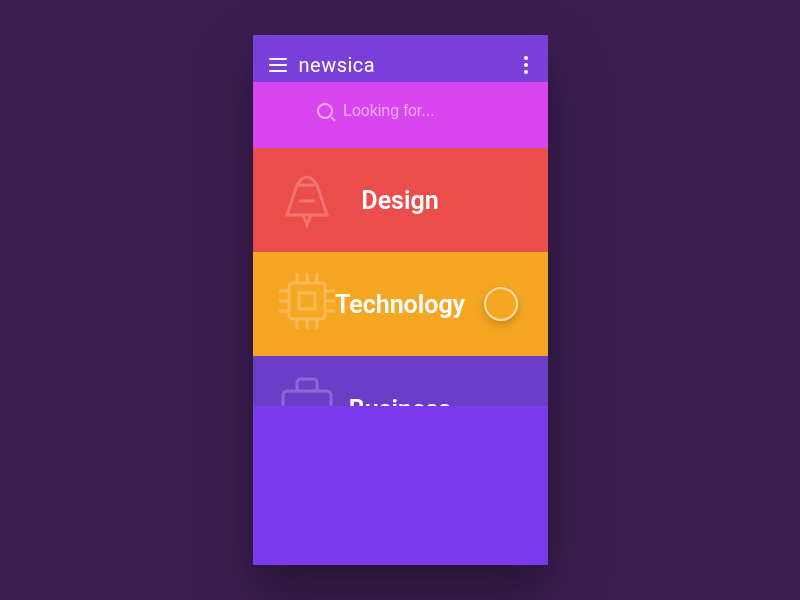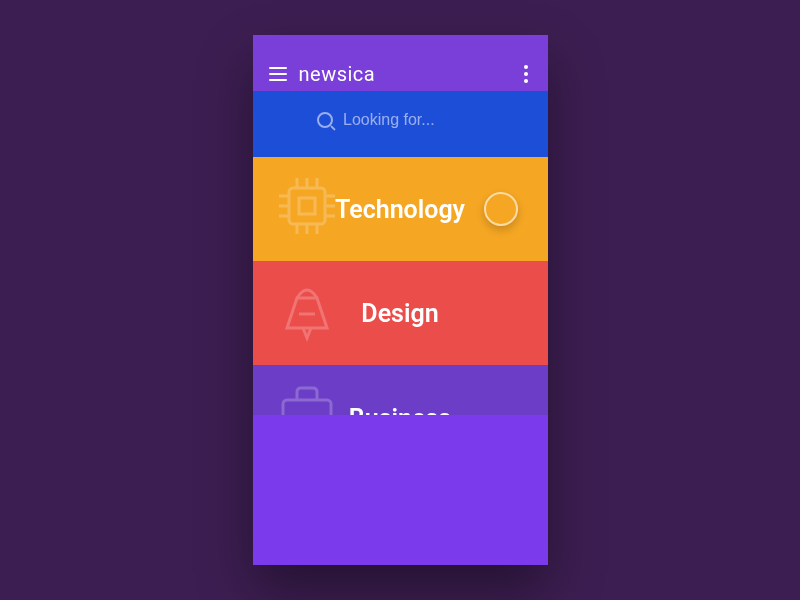--- a/index.html
+++ b/index.html
@@ -19,21 +19,21 @@
     .phone {
       width: 295px;
       height: 530px;
       background: #7c3aed;
       box-shadow: 0 25px 50px rgba(0,0,0,0.4);
       overflow: hidden;
       position: relative;
     }
     .header {
       background: #7a3fd9;
-      padding: 26px 16px 4px 16px;
+      padding: 17px 16px 4px 16px;
       display: flex;
       align-items: center;
       justify-content: space-between;
     }
     .header-left {
       display: flex;
       align-items: center;
       gap: 12px;
     }
     .hamburger {
@@ -62,21 +62,21 @@
       gap: 3px;
       padding: 4px;
     }
     .dots span {
       width: 4px;
       height: 4px;
       background: #fff;
       border-radius: 50%;
     }
     .search-bar {
-      background: #1d4ed8;
+      background: #d946ef;
       padding: 20px 16px 28px 16px;
       display: flex;
       align-items: center;
       justify-content: center;
       gap: 10px;
     }
     .search-icon {
       width: 16px;
       height: 16px;
       border: 2px solid rgba(255,255,255,0.55);
@@ -163,20 +163,32 @@
         <span></span>
     </div>
   </div>
 
   <div class="search-bar">
     <div class="search-icon"></div>
     <input class="search-input" type="text" placeholder="Looking for..." style="">
   </div>
 
   <div class="categories">
+    <div class="category cat-design">
+      <div class="bg-icon">
+        <svg width="80" height="80" viewBox="0 0 80 80" fill="none" stroke="#fff" stroke-width="3">
+          <path d="M20 58 L30 28 L50 28 L60 58 Z"></path>
+          <path d="M30 28 Q40 12 50 28"></path>
+          <line x1="32" y1="44" x2="48" y2="44"></line>
+          <path d="M36 58 L40 68 L44 58"></path>
+        </svg>
+      </div>
+      <span class="label">Design</span>
+    </div>
+
     <div class="category cat-technology">
       <div class="bg-icon">
         <svg width="80" height="80" viewBox="0 0 80 80" fill="none" stroke="#fff" stroke-width="3">
           <rect x="22" y="22" width="36" height="36" rx="4"></rect>
           <rect x="32" y="32" width="16" height="16"></rect>
           <line x1="30" y1="22" x2="30" y2="12"></line>
             <line x1="40" y1="22" x2="40" y2="12"></line>
             <line x1="50" y1="22" x2="50" y2="12"></line>
           <line x1="30" y1="58" x2="30" y2="68"></line>
             <line x1="40" y1="58" x2="40" y2="68"></line>
@@ -186,32 +198,20 @@
             <line x1="22" y1="50" x2="12" y2="50"></line>
           <line x1="58" y1="30" x2="68" y2="30"></line>
             <line x1="58" y1="40" x2="68" y2="40"></line>
             <line x1="58" y1="50" x2="68" y2="50"></line>
         </svg>
       </div>
       <span class="label">Technology</span>
       <div class="radio-circle"></div>
     </div>
 
-    <div class="category cat-design">
-      <div class="bg-icon">
-        <svg width="80" height="80" viewBox="0 0 80 80" fill="none" stroke="#fff" stroke-width="3">
-          <path d="M20 58 L30 28 L50 28 L60 58 Z"></path>
-          <path d="M30 28 Q40 12 50 28"></path>
-          <line x1="32" y1="44" x2="48" y2="44"></line>
-          <path d="M36 58 L40 68 L44 58"></path>
-        </svg>
-      </div>
-      <span class="label">Design</span>
-    </div>
-
 
     <div class="category cat-business">
       <div class="bg-icon" style="top:100%;">
         <svg width="80" height="80" viewBox="0 0 80 80" fill="none" stroke="#fff" stroke-width="3">
           <rect x="16" y="28" width="48" height="34" rx="4"></rect>
           <path d="M30 28 L30 20 Q30 16 34 16 L46 16 Q50 16 50 20 L50 28"></path>
         </svg>
       </div>
       <span class="label">Business</span>
     </div>

